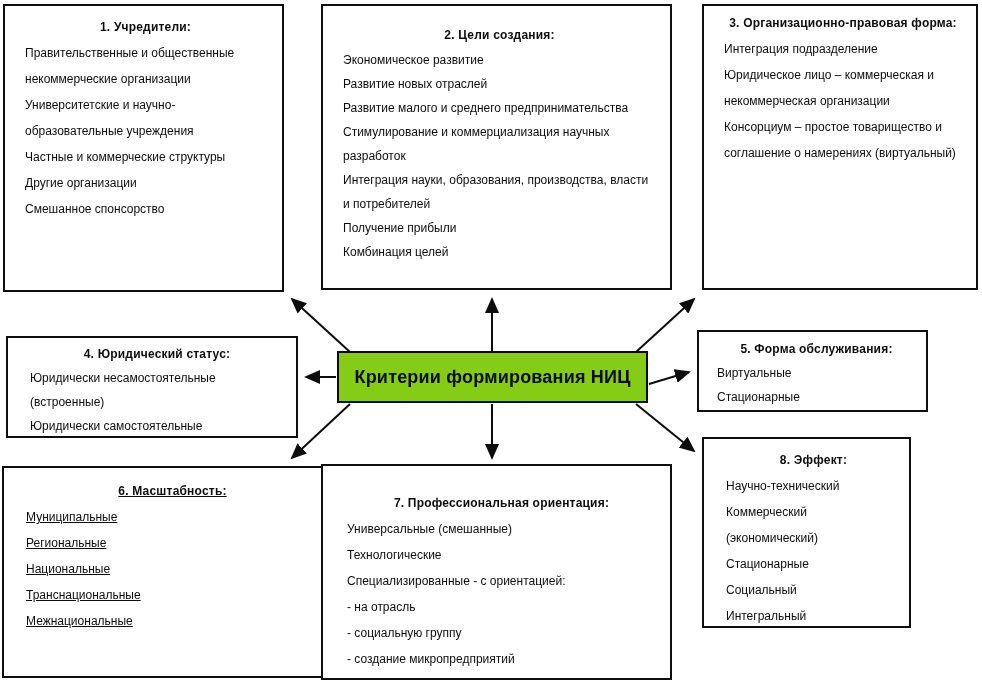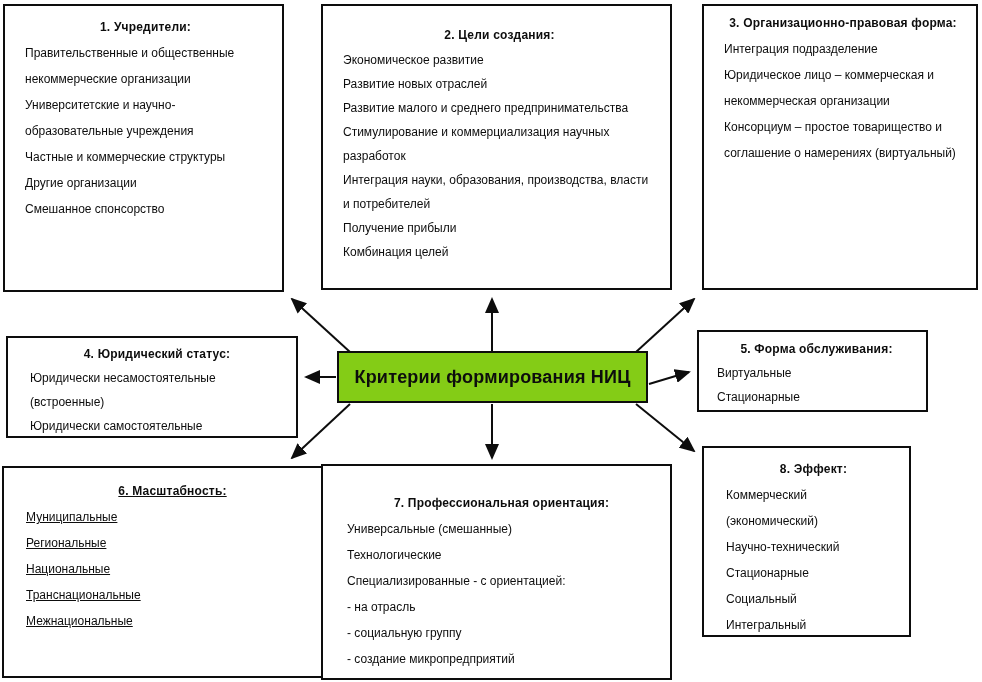--- a/index.html
+++ b/index.html
@@ -47,21 +47,21 @@
   }
   
   .b1 { left: 3px;   top: 4px;   width: 281px; height: 288px; padding: 8px 16px 0 20px; }
   .b2 { left: 321px; top: 4px;   width: 351px; height: 286px; padding: 16px 14px 0 20px; line-height: 24px; }
   .b2 .title { line-height: 26px; }
   .b3 { left: 702px; top: 4px;   width: 276px; height: 286px; padding: 4px 14px 0 20px; }
   .b4 { left: 6px;   top: 320px; width: 292px; height: 102px; padding: 4px 12px 0 22px; line-height: 24px; margin-top: 16px; }
   .b5 { left: 697px; top: 330px; width: 231px; height: 82px;  padding: 5px 10px 0 18px; line-height: 24px; }
   .b6 { left: 2px;   top: 466px; width: 331px; height: 212px; padding: 10px 12px 0 22px; text-decoration: underline; }
   .b7 { left: 321px; top: 464px; width: 351px; height: 216px; padding: 24px 14px 0 24px; }
-  .b8 { left: 702px; top: 437px; width: 209px; height: 191px; padding: 8px 8px 0 22px; margin-top: 9px; }
+  .b8 { left: 702px; top: 437px; width: 209px; height: 191px; padding: 8px 8px 0 22px; }
 </style>
 </head>
 <body>
 
 <div class="canvas">
 
   <svg class="arrows" viewBox="0 0 982 682" xmlns="http://www.w3.org/2000/svg">
     <defs>
       <marker id="ah" markerUnits="userSpaceOnUse" markerWidth="16" markerHeight="14" refX="14" refY="7" orient="auto">
         <path d="M0,0 L16,7 L0,14 z" fill="#0d0d0d"></path>
@@ -136,20 +136,20 @@
     <div class="line">Универсальные (смешанные)</div>
     <div class="line">Технологические</div>
     <div class="line">Специализированные - с ориентацией:</div>
     <div class="line">- на отрасль</div>
     <div class="line">- социальную группу</div>
     <div class="line">- создание микропредприятий</div>
   </div>
 
   <div class="box b8">
     <div class="title">8. Эффект:</div>
+    <div class="line">Научно-технический</div>
     <div class="line">Коммерческий (экономический)</div>
-    <div class="line">Научно-технический</div>
     <div class="line">Стационарные</div>
     <div class="line">Социальный</div>
     <div class="line">Интегральный</div>
   </div>
 
 </div>
 
 </body></html>

